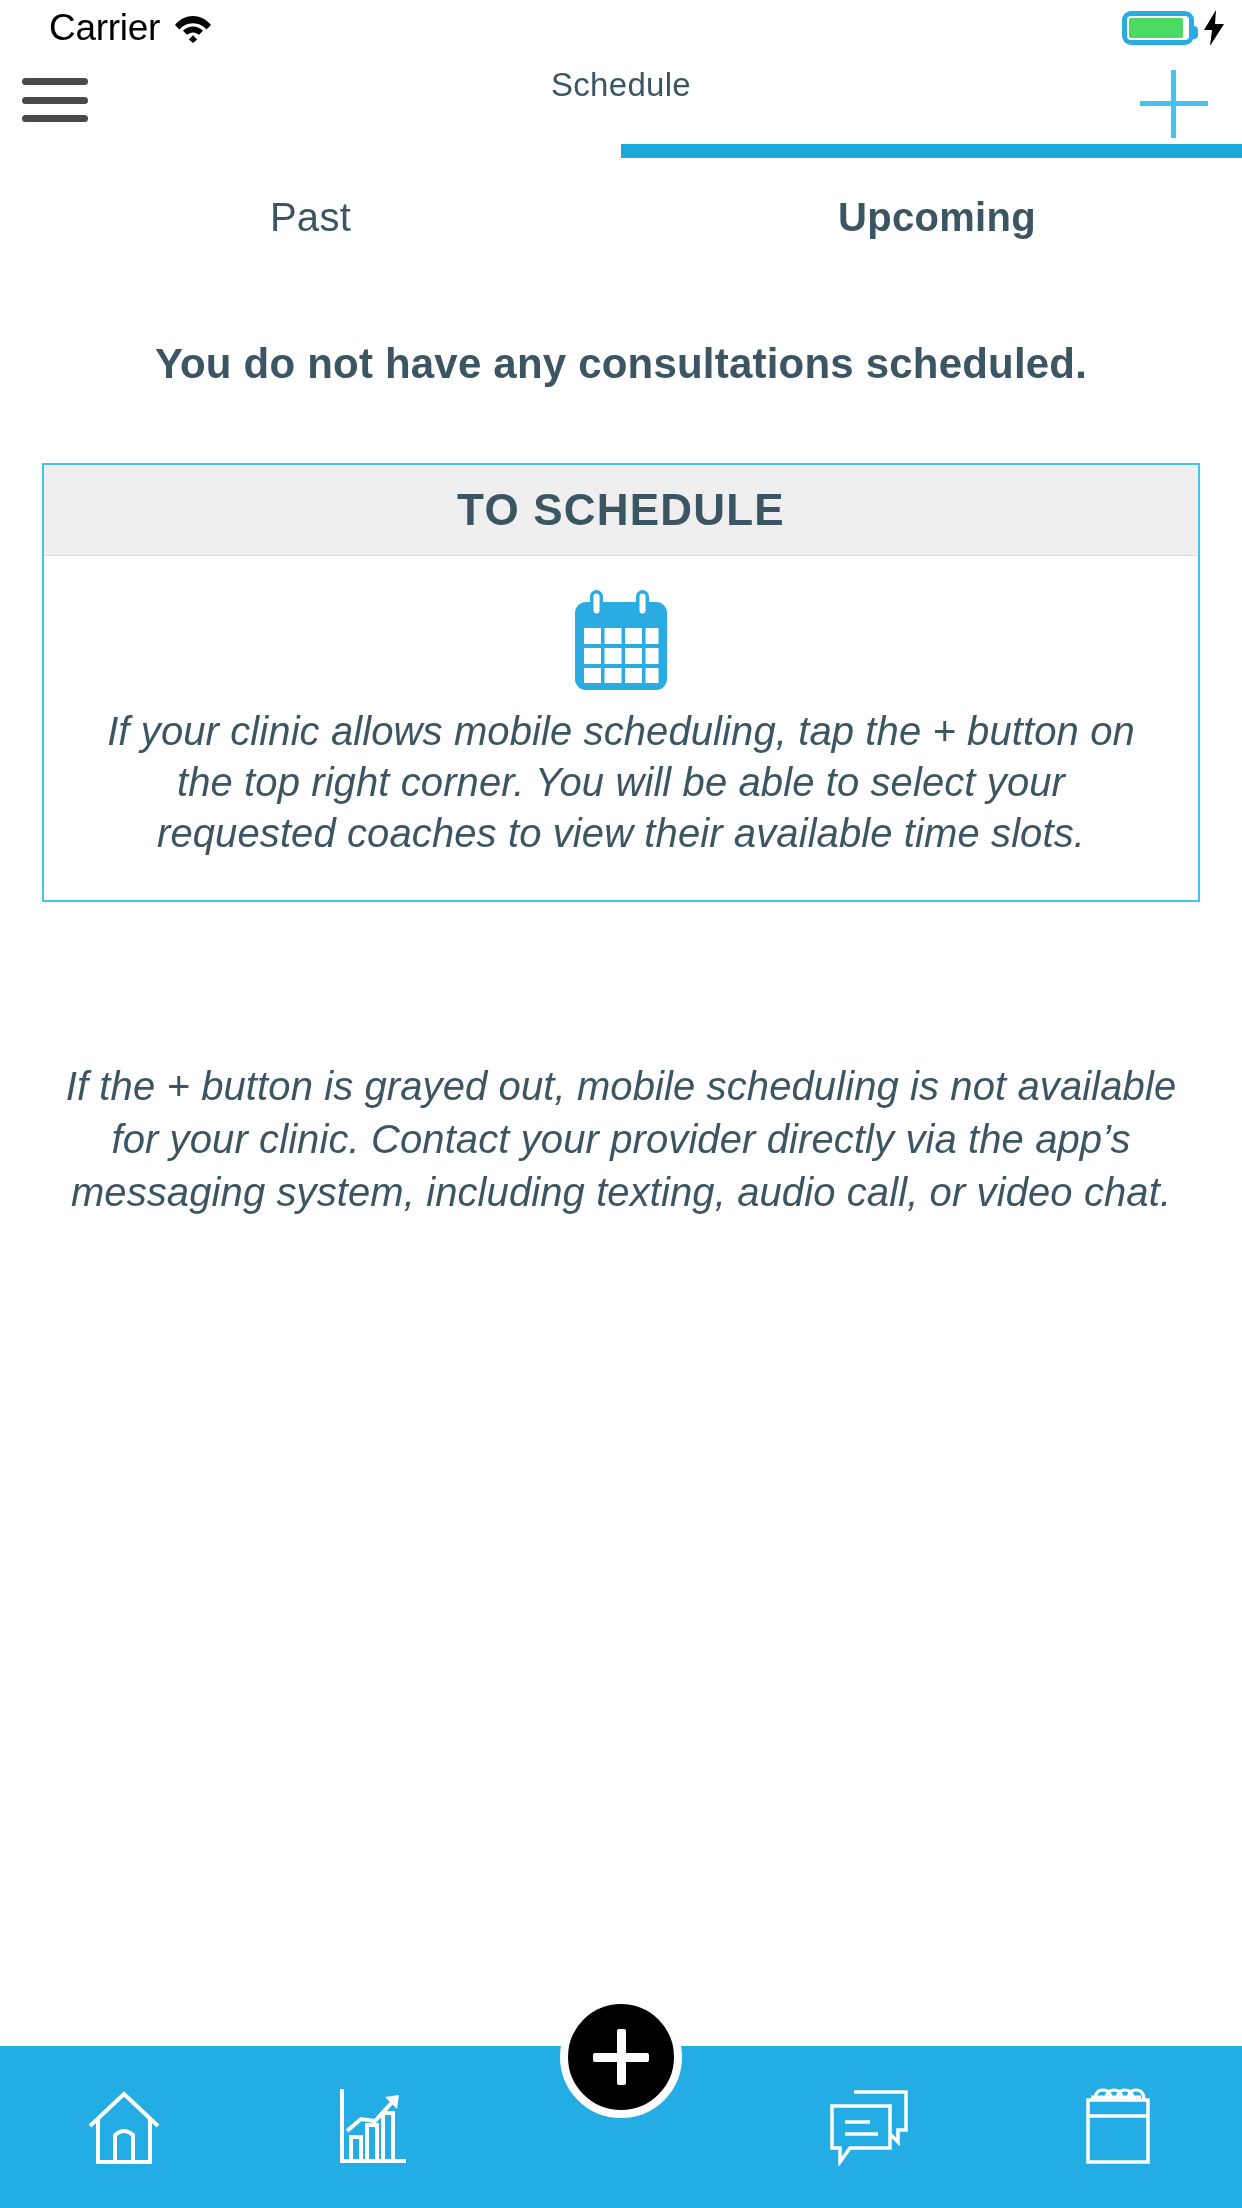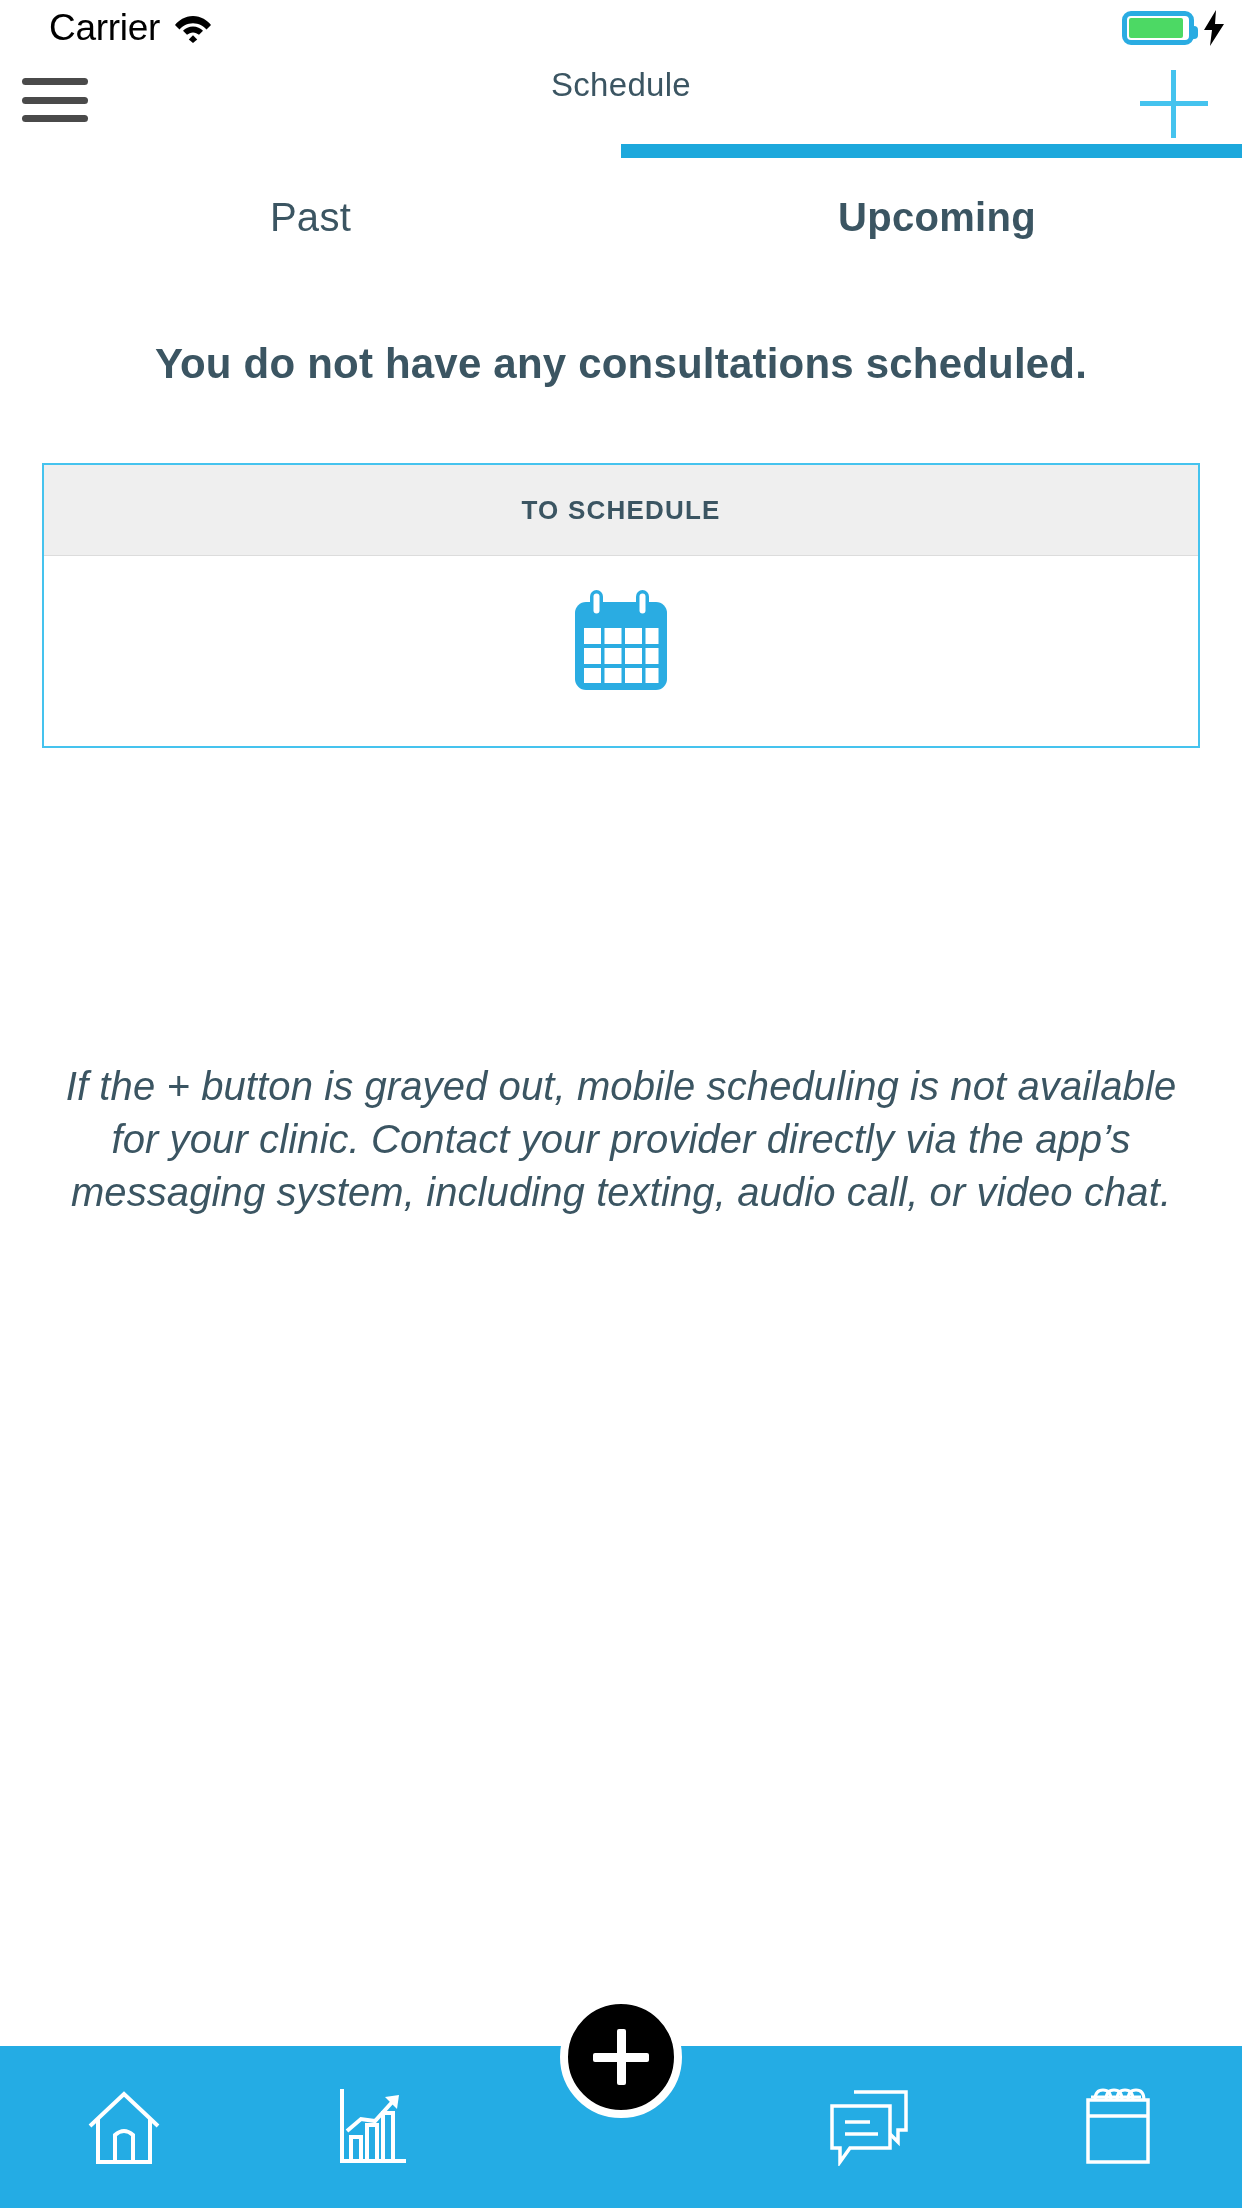--- a/index.html
+++ b/index.html
@@ -199,21 +199,21 @@
   }
   .card-header {
     background: #efefef;
     height: 90px;
     display: flex;
     align-items: center;
     justify-content: center;
     border-bottom: 1px solid #dcdcdc;
   }
   .card-header-text {
-    font-size: 26px;
+    font-size: 44px;
     font-weight: bold;
     color: #3b5562;
     letter-spacing: 1.2px;
   }
   .card-body {
     padding: 32px 40px 40px 40px;
     text-align: center;
   }
   .cal-illustration {
     display: block;
@@ -352,20 +352,21 @@
       <rect x="72.5" y="40" width="13" height="16" fill="#ffffff"></rect>
       <rect x="11" y="60" width="17" height="16" fill="#ffffff"></rect>
       <rect x="31.5" y="60" width="17" height="16" fill="#ffffff"></rect>
       <rect x="52" y="60" width="17" height="16" fill="#ffffff"></rect>
       <rect x="72.5" y="60" width="13" height="16" fill="#ffffff"></rect>
       <rect x="11" y="80" width="17" height="15" fill="#ffffff"></rect>
       <rect x="31.5" y="80" width="17" height="15" fill="#ffffff"></rect>
       <rect x="52" y="80" width="17" height="15" fill="#ffffff"></rect>
       <rect x="72.5" y="80" width="13" height="15" fill="#ffffff"></rect>
     </svg>
+    <p class="card-text">If your clinic allows mobile scheduling, tap the + button on the top right corner. You will be able to select your requested coaches to view their available time slots.</p>
   </div>
 </div>
 
 <div class="note-text">If the + button is grayed out, mobile scheduling is not available for your clinic. Contact your provider directly via the app’s messaging system, including texting, audio call, or video chat.</div>
 
 <div class="bottom-bar">
   <div class="bottom-item">
     <svg width="76" height="78" viewBox="0 0 76 78">
       <path d="M4 38 L38 6 L72 38" fill="none" stroke="#ffffff" stroke-width="4"></path>
       <path d="M12 31 L12 74 L64 74 L64 31" fill="none" stroke="#ffffff" stroke-width="4"></path>

